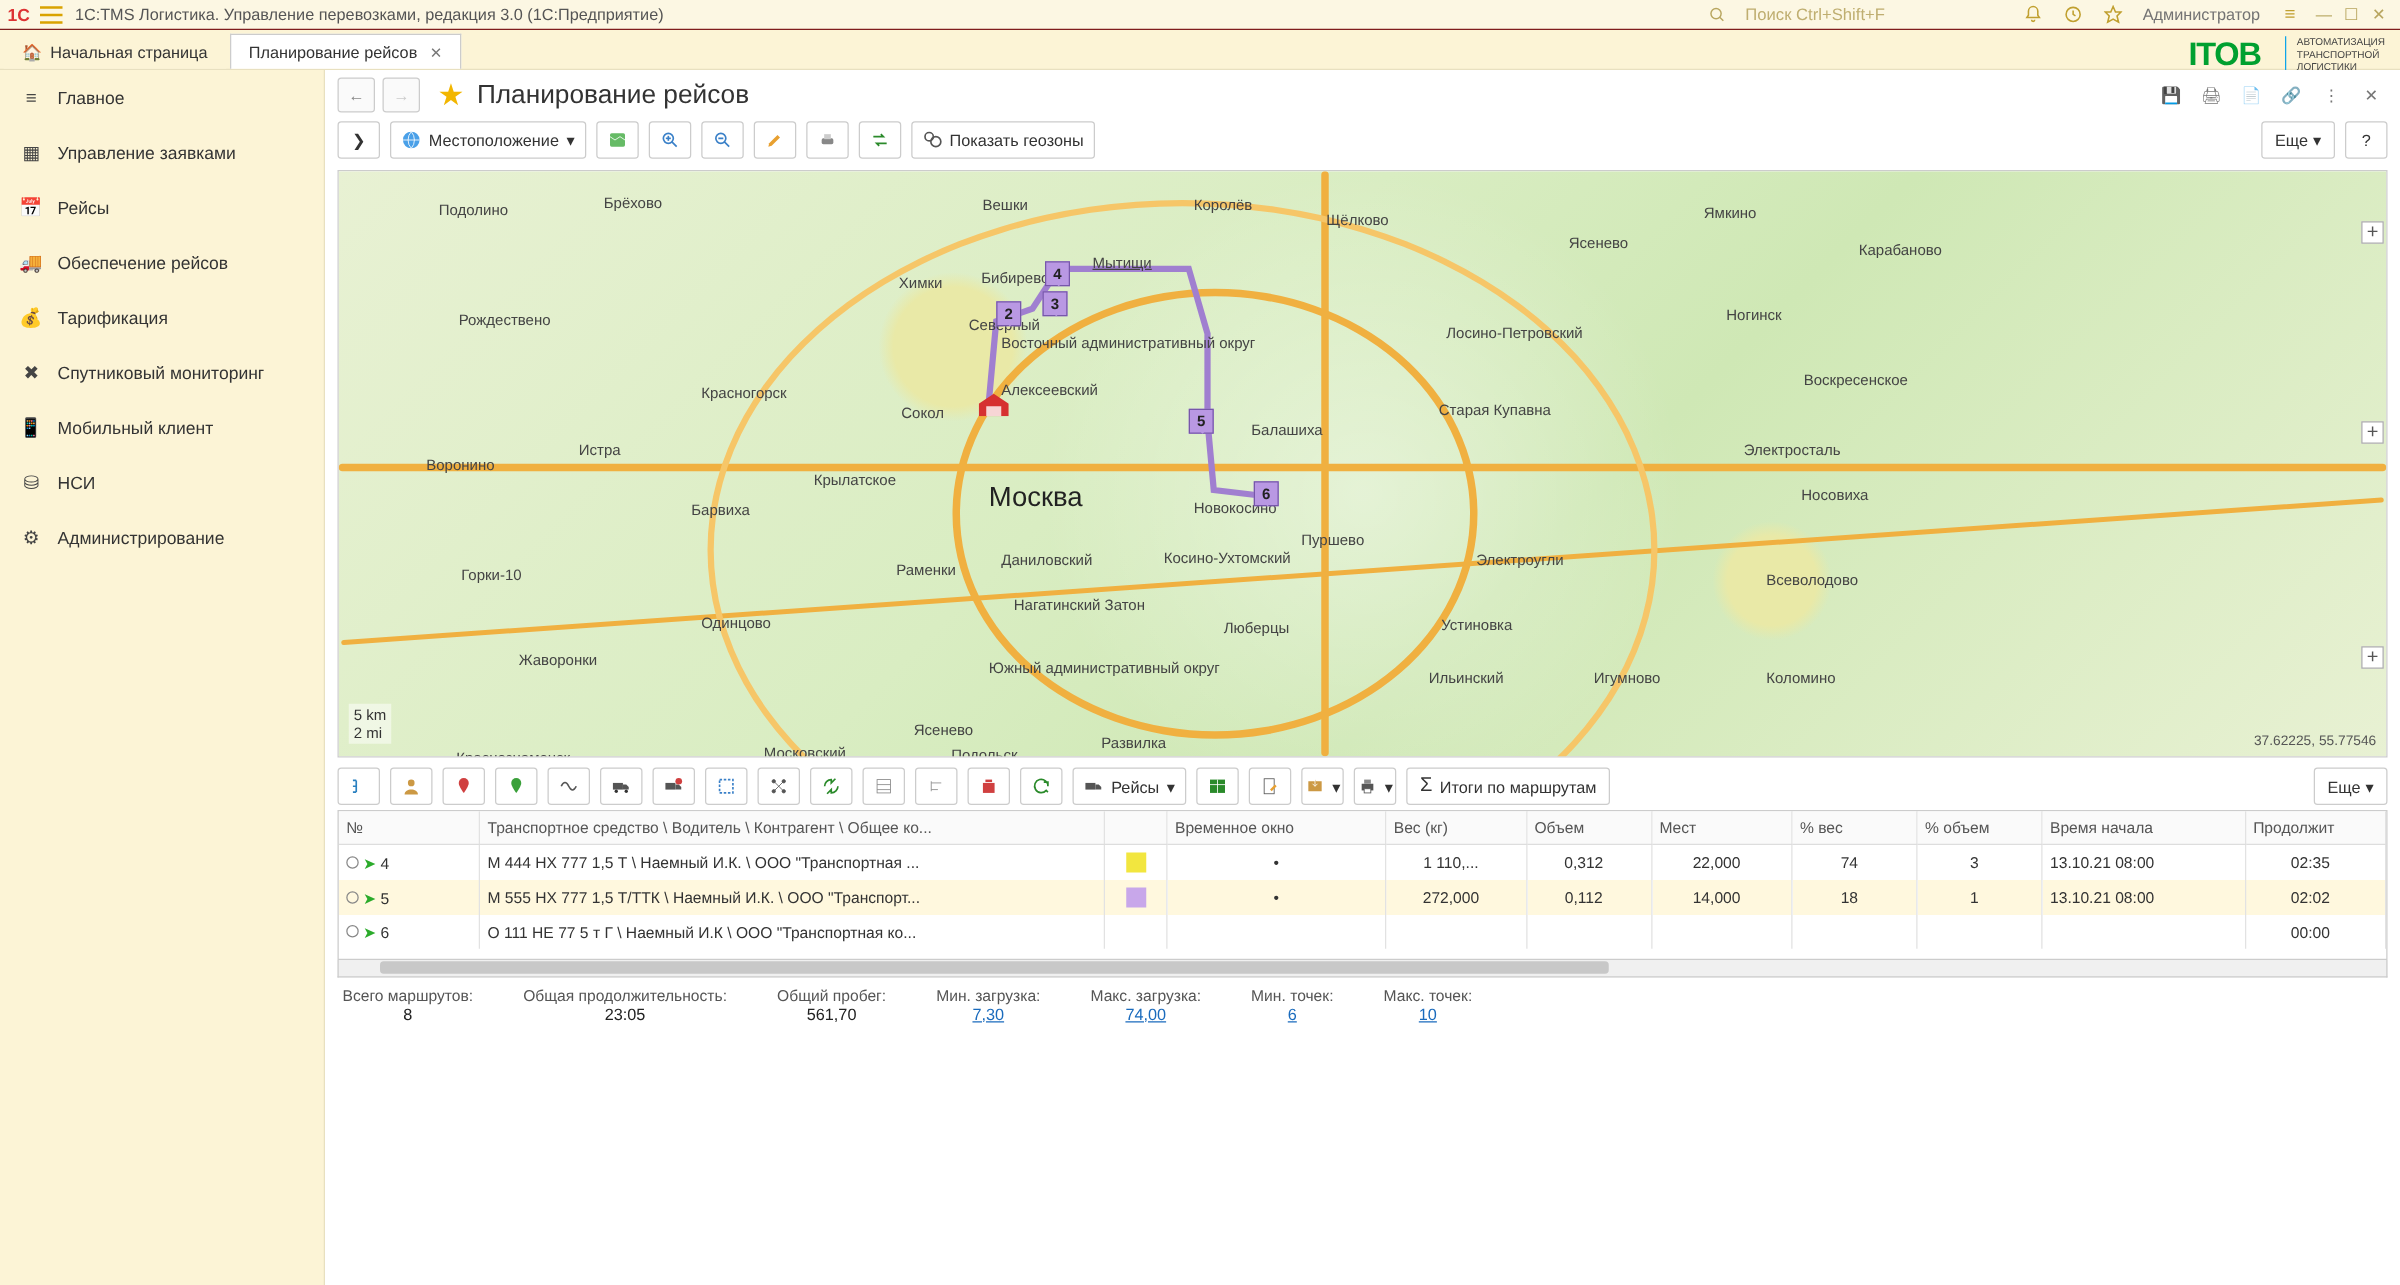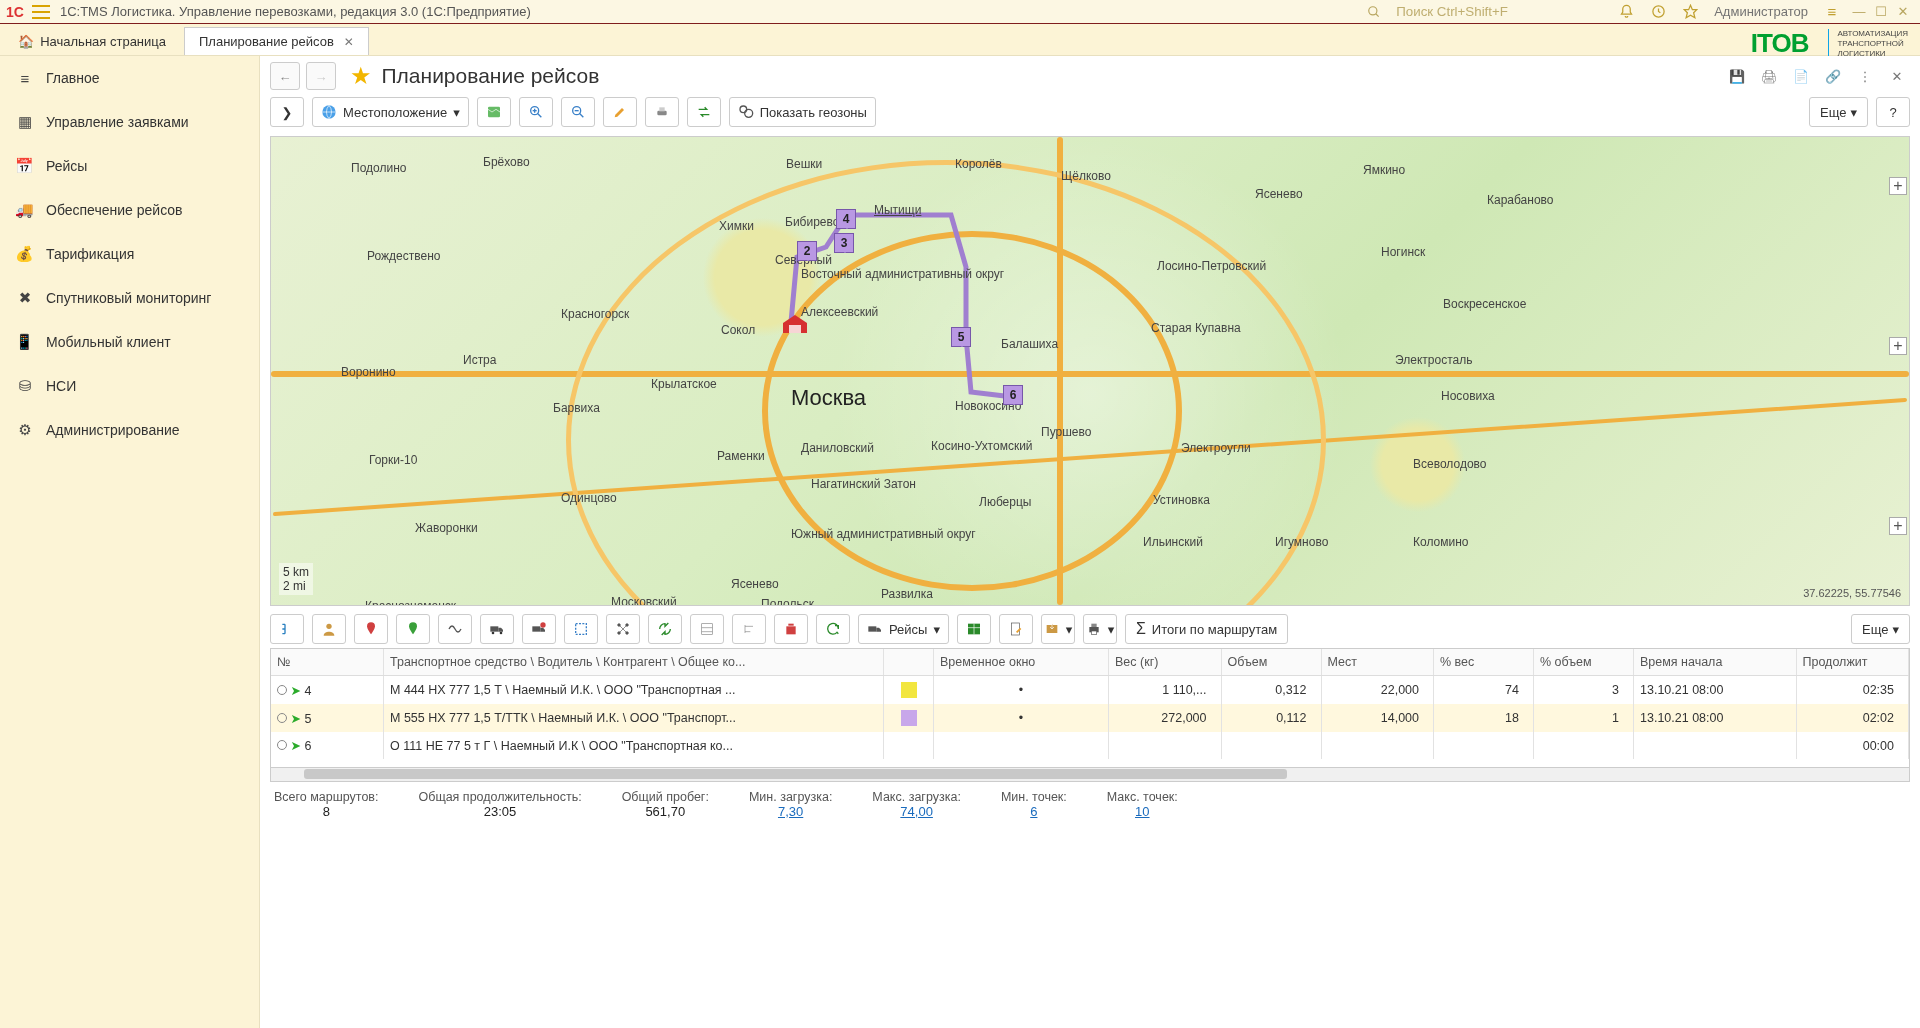--- a/index.html
+++ b/index.html
@@ -86,21 +86,21 @@
 .bottombar { height: 38px; display: flex; align-items: center; padding: 0 10px; gap: 8px; }
 .bottombar .spacer { flex: 1; }
 .totals-btn { height: 30px; border: 1px solid #ccc; border-radius: 3px; padding: 0 10px; display: flex; align-items: center; gap: 6px; cursor: pointer; }
 
 
 .grid-wrap { height: 120px; margin: 0 10px; border: 1px solid #ccc; overflow: auto; }
 .grid { width: 100%; border-collapse: collapse; font-size: 12.5px; table-layout: fixed; }
 .grid th, .grid td { border-right: 1px solid #e2e2e2; padding: 6px 6px; text-align: left; white-space: nowrap; overflow: hidden; text-overflow: ellipsis; }
 .grid th { background: #fafafa; border-bottom: 1px solid #ddd; font-weight: normal; color: #555; }
 .grid tr.sel { background: #fff8de; }
-.grid td.num { text-align: right; padding-right: 14px; margin-left: 10px; }
+.grid td.num { text-align: center; padding-right: 14px; margin-left: 10px; }
 .grid td.center { text-align: center; }
 .colorbox { display: inline-block; width: 16px; height: 16px; vertical-align: middle; }
 .dot { display:inline-block; width:10px; height:10px; border-radius:50%; border:1px solid #888; }
 .arrow-ico { color:#2bab2b; }
 .scrollbar { height: 14px; background: #f0f0f0; margin: 0 10px; border: 1px solid #ccc; border-top: none; position: relative; }
 .scrollbar .thumb { position: absolute; left: 2%; top: 1px; height: 10px; width: 60%; background: #c8c8c8; border-radius: 3px; }
 
 
 .footer { height: 44px; padding: 4px 14px; display: flex; align-items: center; gap: 40px; font-size: 13px; color: #555; }
 .footer .block { display: flex; flex-direction: column; }

